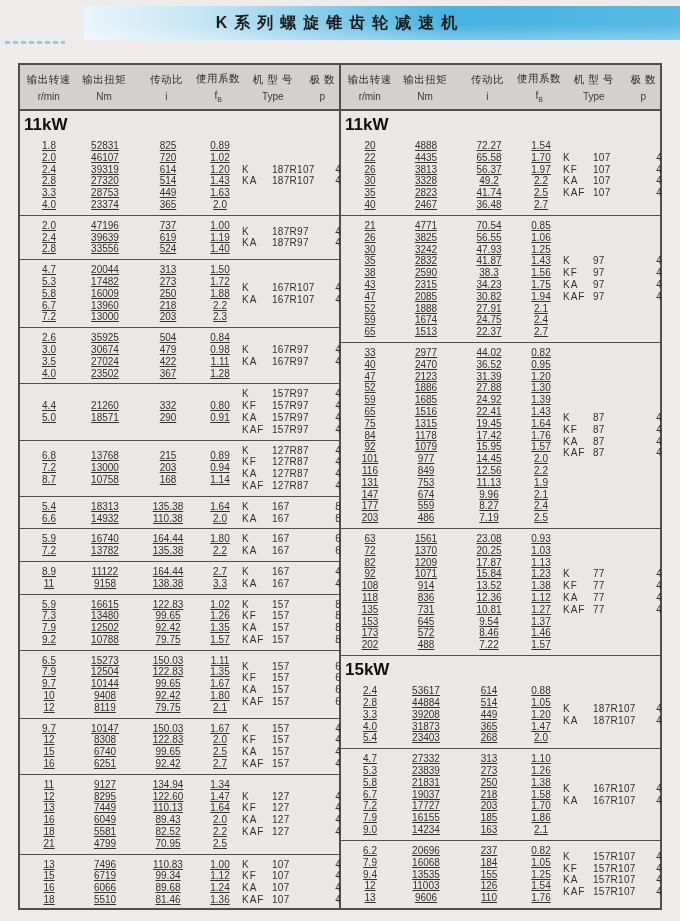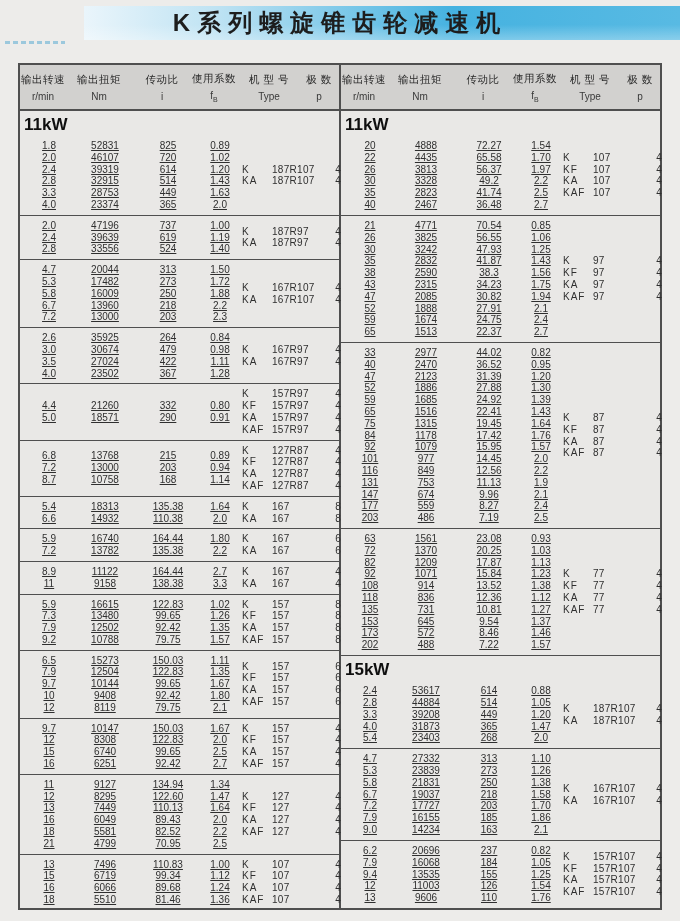--- a/index.html
+++ b/index.html
@@ -10,35 +10,35 @@
   }
   .title-bar{
     position:absolute;left:84px;right:0;top:6px;height:34px;
     background:
       linear-gradient(to bottom, rgba(255,255,255,0) 55%, rgba(255,255,255,.30)),
       linear-gradient(to right,#eaf5fb 0%,#bfe3f3 22%,#45b2e0 62%,#58bae3 100%);
     display:flex;align-items:center;justify-content:center;
   }
   .title-bar h1{
     margin:7px;padding-right:84px;
-    font-size:24px;font-weight:bold;letter-spacing:7px;color:#1d1d1d;white-space:nowrap;
+    font-size:16px;font-weight:bold;letter-spacing:7px;color:#1d1d1d;white-space:nowrap;
   }
   .watermark{
     position:absolute;left:5px;top:41px;width:60px;height:3px;opacity:.85;
     background:repeating-linear-gradient(to right,#8ec2da 0 5px,transparent 5px 8px);
   }
   .table-box{
     position:absolute;left:18px;right:18px;top:63px;bottom:11px;
     border:2px solid #4f4f4f;background:#e9e8e6;display:flex;
   }
   .half{flex:1 1 0;display:flex;flex-direction:column;min-width:0;}
   .half.left{border-right:2px solid #4f4f4f;}
   .thead{
     flex:0 0 auto;height:44px;background:#d2d1cf;border-bottom:2px solid #4f4f4f;
-    display:flex;align-items:center;
+    display:flex;align-items:center;padding-left:6px;
   }
   .th{display:flex;flex-direction:column;align-items:center;justify-content:center;gap:4px;}
   .th .cn{font-size:10.5px;letter-spacing:.5px;color:#2b2b2b;white-space:nowrap;}
   .th .en{font-size:10px;color:#3a3a3a;}
   .th .en sub{font-size:7px;}
   .w-speed{width:46px}.w-torque{width:66px}.w-ratio{width:60px}.w-factor{width:44px}
   .w-model{width:66px}.w-poles{width:34px}
   .col-body{flex:1 1 auto;display:flex;flex-direction:column;}
   .power-label{font-size:17px;font-weight:bold;color:#0f0f0f;padding:4px 0 1px 4px;flex:0 0 auto;}
   .group{
@@ -111,21 +111,21 @@
               <span class="c c3">1.02</span>
             </div>
             <div class="row">
               <span class="c c0">2.4</span>
               <span class="c c1">39319</span>
               <span class="c c2">614</span>
               <span class="c c3">1.20</span>
             </div>
             <div class="row">
               <span class="c c0">2.8</span>
-              <span class="c c1">32915</span>
+              <span class="c c1">27320</span>
               <span class="c c2">514</span>
               <span class="c c3">1.43</span>
             </div>
             <div class="row">
               <span class="c c0">3.3</span>
               <span class="c c1">28753</span>
               <span class="c c2">449</span>
               <span class="c c3">1.63</span>
             </div>
             <div class="row">
@@ -226,21 +226,21 @@
               <span class="m-code">167R107</span>
               <span class="m-poles">4</span>
             </div>
           </div>
         </div>
         <div class="group">
           <div class="rows">
             <div class="row">
               <span class="c c0">2.6</span>
               <span class="c c1">35925</span>
-              <span class="c c2">264</span>
+              <span class="c c2">504</span>
               <span class="c c3">0.84</span>
             </div>
             <div class="row">
               <span class="c c0">3.0</span>
               <span class="c c1">30674</span>
               <span class="c c2">479</span>
               <span class="c c3">0.98</span>
             </div>
             <div class="row">
               <span class="c c0">3.5</span>

